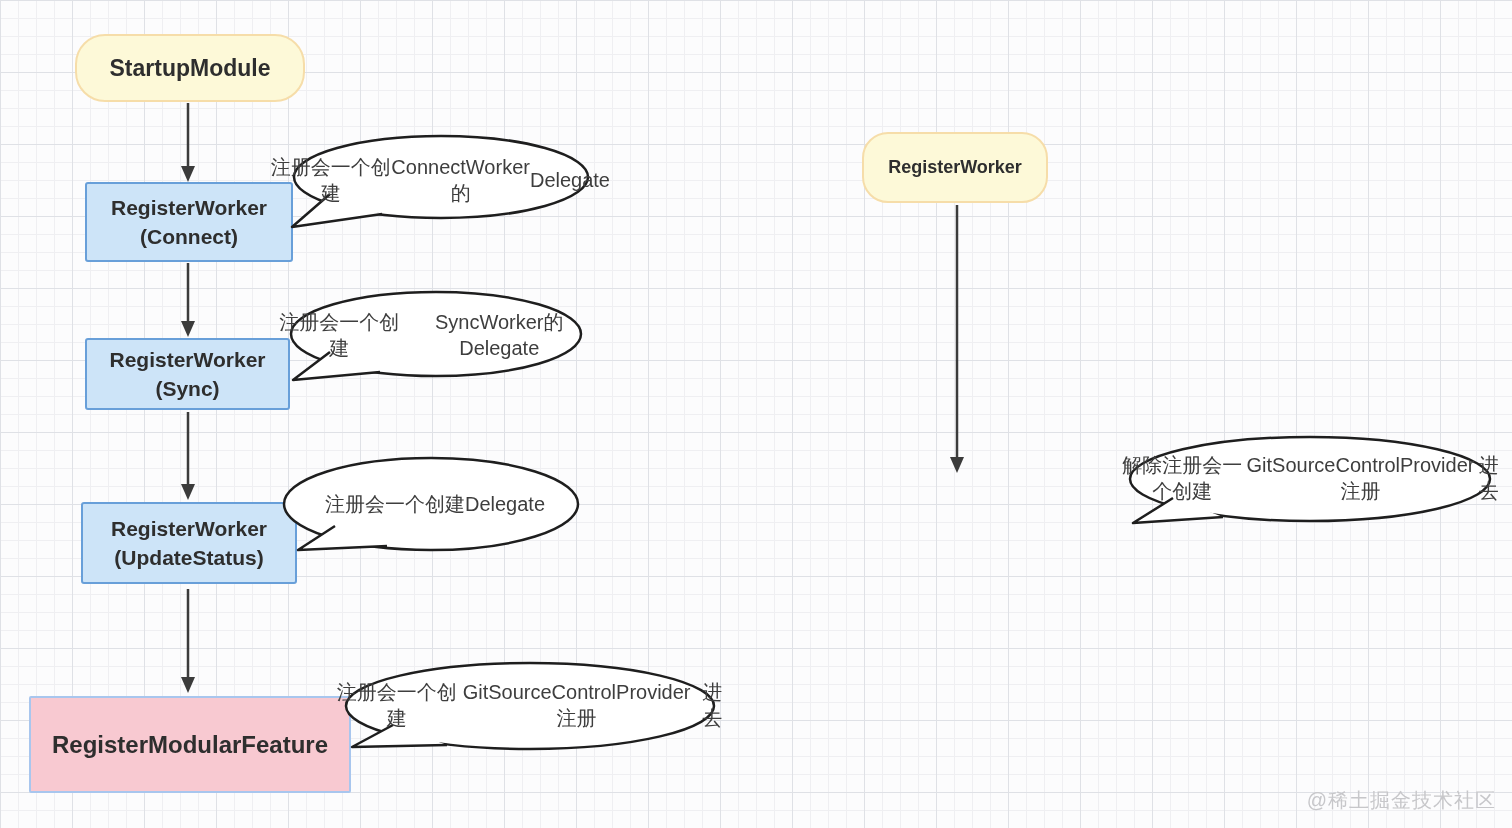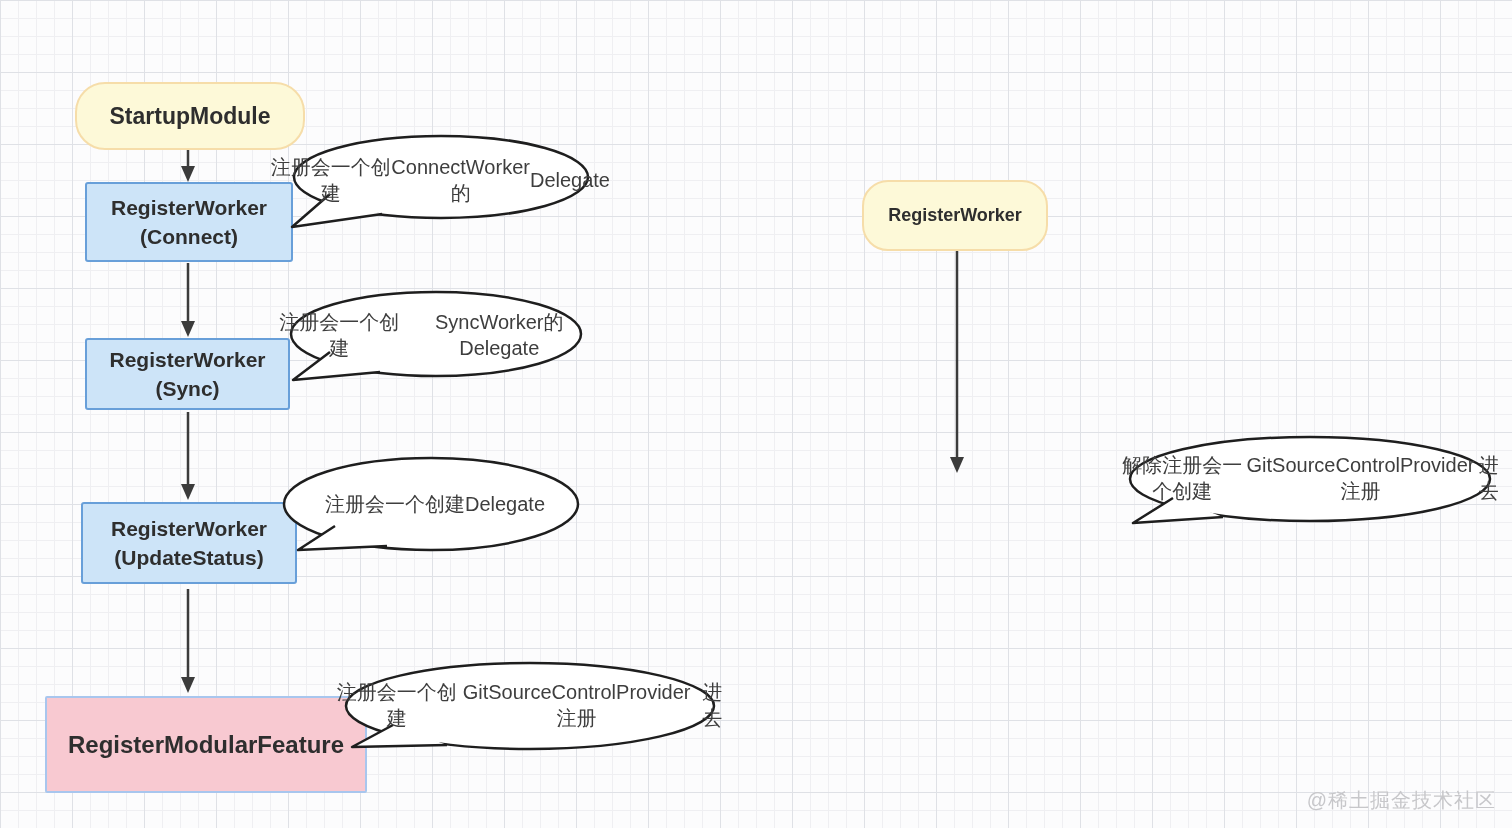--- a/index.html
+++ b/index.html
@@ -20,21 +20,21 @@
     background-size:72px 72px,72px 72px,18px 18px,18px 18px;
   }
   .arrow-layer{position:absolute;left:0;top:0;width:1512px;height:828px;z-index:1;}
   .node{
     position:absolute;z-index:2;
     display:flex;flex-direction:column;align-items:center;justify-content:center;
     text-align:center;color:#2e2e2e;font-weight:bold;
     box-sizing:border-box;
   }
   .node-start{
-    background:#fdf9d8;border:2px solid #f6dda9;border-radius:30px;margin-top:48px;
+    background:#fdf9d8;border:2px solid #f6dda9;border-radius:30px;
   }
   .node-worker{
     background:#cde4f8;border:2px solid #689fd9;border-radius:3px;
   }
   .node-feature{
     background:#f8c9d1;border:2px solid #a8c6ee;border-radius:2px;
   }
   .bubble{position:absolute;z-index:3;}
   .bubble svg{position:absolute;left:0;top:0;}
   .bubble-text{
@@ -91,21 +91,21 @@
   <div class="node node-worker" style="left:85px;top:338px;width:205px;height:72px;font-size:21px;line-height:29px;">
     <span class="l1">RegisterWorker</span>
     <span class="l1">(Sync)</span>
   </div>
 
   <div class="node node-worker" style="left:81px;top:502px;width:216px;height:82px;font-size:21px;line-height:29px;">
     <span class="l1">RegisterWorker</span>
     <span class="l1">(UpdateStatus)</span>
   </div>
 
-  <div class="node node-feature" style="left:45px;top:696px;width:322px;height:97px;font-size:24px;">
+  <div class="node node-feature" style="left:29px;top:696px;width:322px;height:97px;font-size:24px;">
     <span>RegisterModularFeature</span>
   </div>
 
   <div class="node node-start" style="left:862px;top:132px;width:186px;height:71px;font-size:18px;border-radius:26px;">
     <span>RegisterWorker</span>
   </div>
 
 
   <div class="bubble" style="left:270px;top:130px;width:340px;height:105px;">
     <svg width="340" height="105" viewBox="0 0 340 105">

